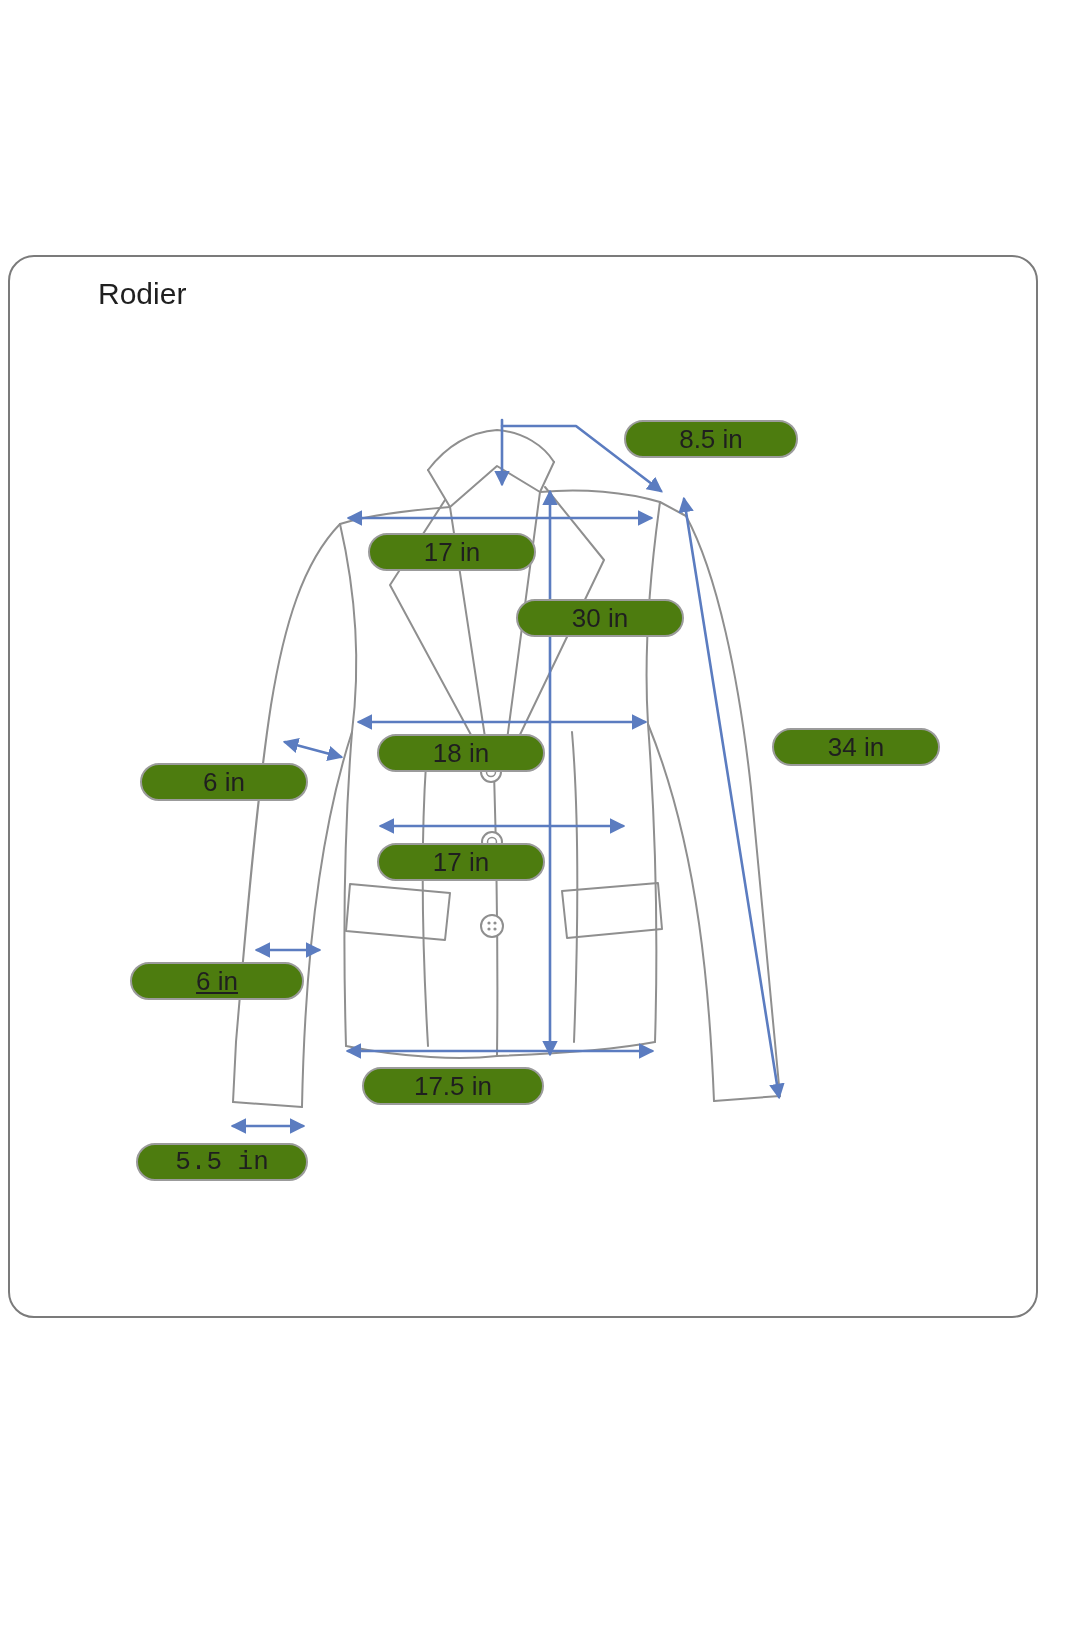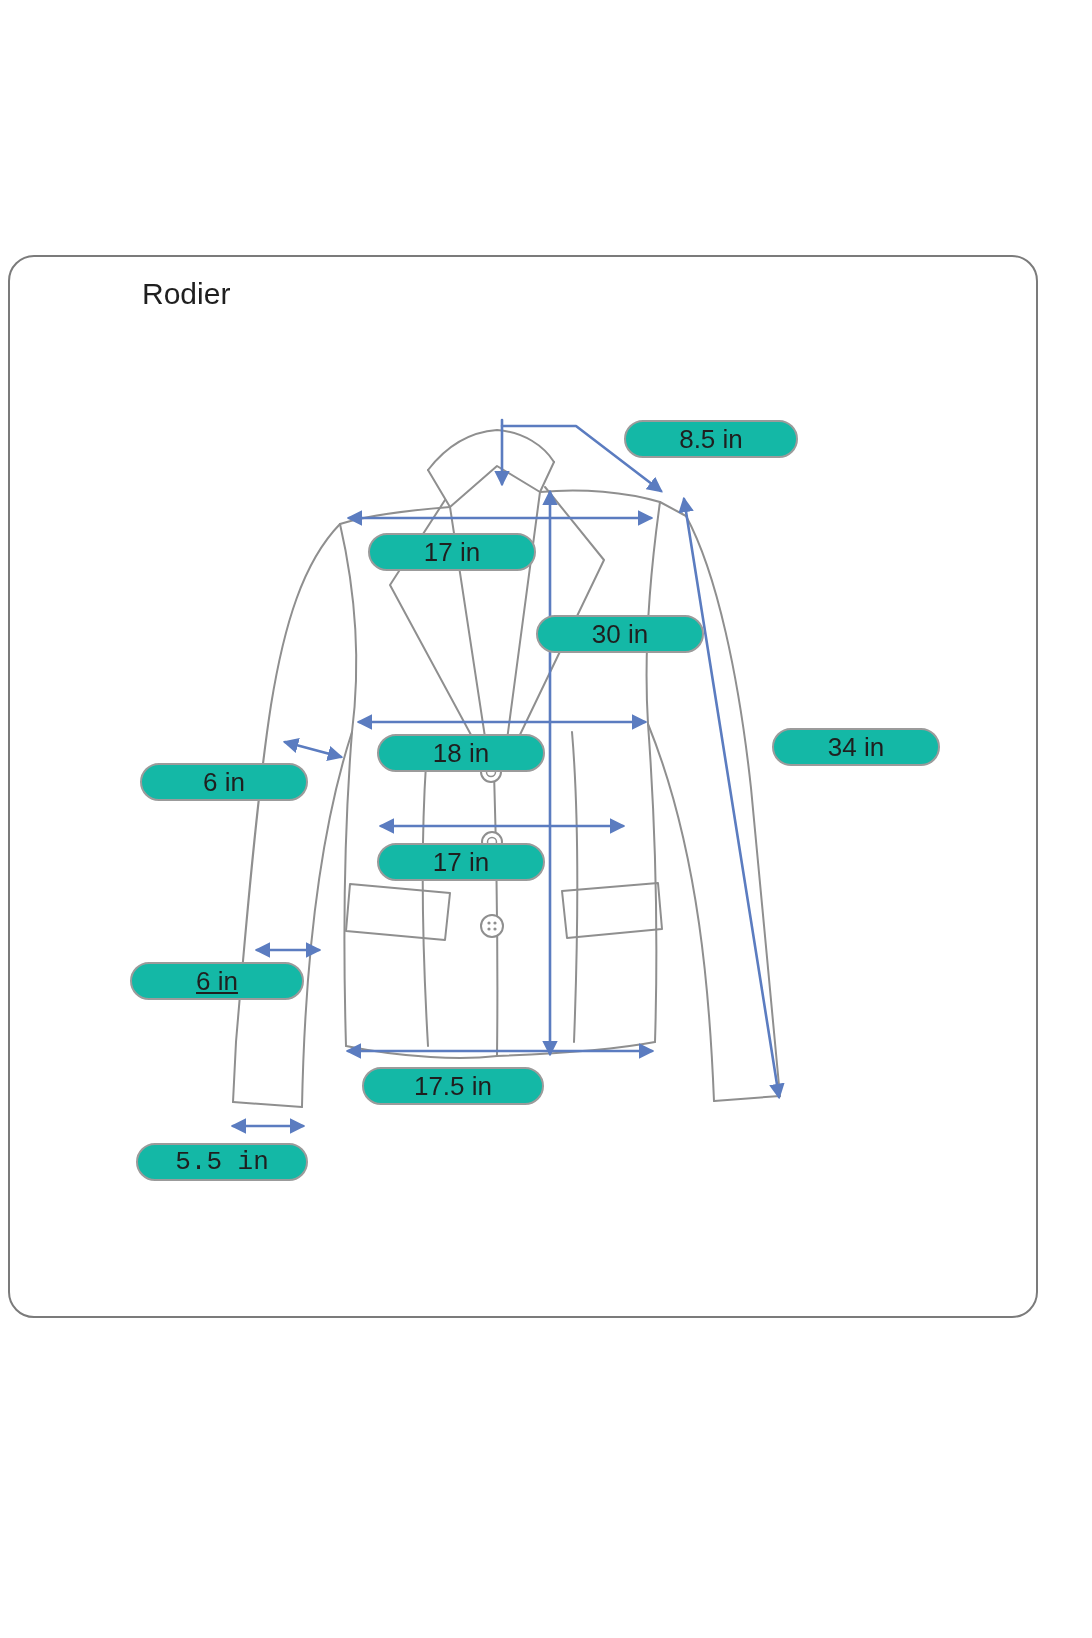--- a/index.html
+++ b/index.html
@@ -20,32 +20,32 @@
   }
   .stage{position:absolute;left:0;top:0;width:1092px;height:1638px;background:#fff;}
   .card{
     position:absolute;left:8px;top:255px;width:1030px;height:1063px;
     border:2px solid var(--card-border);
     border-radius:26px;
     background:#fff;
   }
   .brand{
     position:absolute;left:98px;top:276px;
-    font-size:30px;line-height:1.2;color:var(--text);margin-left:44px;
+    font-size:30px;line-height:1.2;color:var(--text);
   }
   svg.diagram{position:absolute;left:0;top:0;width:1092px;height:1638px;}
   .outline{fill:none;stroke:var(--outline);stroke-width:2;stroke-linecap:round;stroke-linejoin:round;}
   .btn-outer{fill:#ffffff;stroke:var(--outline);stroke-width:2;}
   .btn-inner{fill:none;stroke:var(--outline);stroke-width:1.5;}
   .btn-dot{fill:var(--outline);stroke:none;}
   .arrow{fill:none;stroke:var(--arrow);stroke-width:2.6;stroke-linecap:round;stroke-linejoin:round;}
   .arrowhead{fill:var(--arrow);}
   .pill{
     position:absolute;height:38px;
-    background:#14b8a6;
+    background:#4d7c0f;
     border:2px solid var(--pill-border);
     border-radius:19px;
     display:flex;align-items:center;justify-content:center;
     font-size:26px;color:var(--text);
     z-index:5;
   }
 </style>
 </head>
 <body>
 
@@ -117,21 +117,21 @@
       <path class="arrow" d="M 381,826 L 623,826" marker-start="url(#ah)" marker-end="url(#ah)"></path>
       <path class="arrow" d="M 684,499 L 779,1097" marker-start="url(#ah)" marker-end="url(#ah)"></path>
       <path class="arrow" d="M 257,950 L 319,950" marker-start="url(#ah)" marker-end="url(#ah)"></path>
       <path class="arrow" d="M 348,1051 L 652,1051" marker-start="url(#ah)" marker-end="url(#ah)"></path>
       <path class="arrow" d="M 233,1126 L 303,1126" marker-start="url(#ah)" marker-end="url(#ah)"></path>
     </g>
   </svg>
 
   <div class="pill" style="left:624px;top:420px;width:174px;">8.5 in</div>
   <div class="pill" style="left:368px;top:533px;width:168px;">17 in</div>
-  <div class="pill" style="left:536px;top:599px;width:168px;margin-top:16px;">30 in</div>
+  <div class="pill" style="left:516px;top:599px;width:168px;">30 in</div>
   <div class="pill" style="left:377px;top:734px;width:168px;">18 in</div>
   <div class="pill" style="left:140px;top:763px;width:168px;">6 in</div>
   <div class="pill" style="left:377px;top:843px;width:168px;">17 in</div>
   <div class="pill" style="left:772px;top:728px;width:168px;">34 in</div>
   <div class="pill" style="left:130px;top:962px;width:174px;text-decoration:underline;">6 in</div>
   <div class="pill" style="left:362px;top:1067px;width:182px;text-align:right;">17.5 in</div>
   <div class="pill" style="left:136px;top:1143px;width:172px;font-family:Liberation Mono, monospace;">5.5 in</div>
 
 </div>
 

